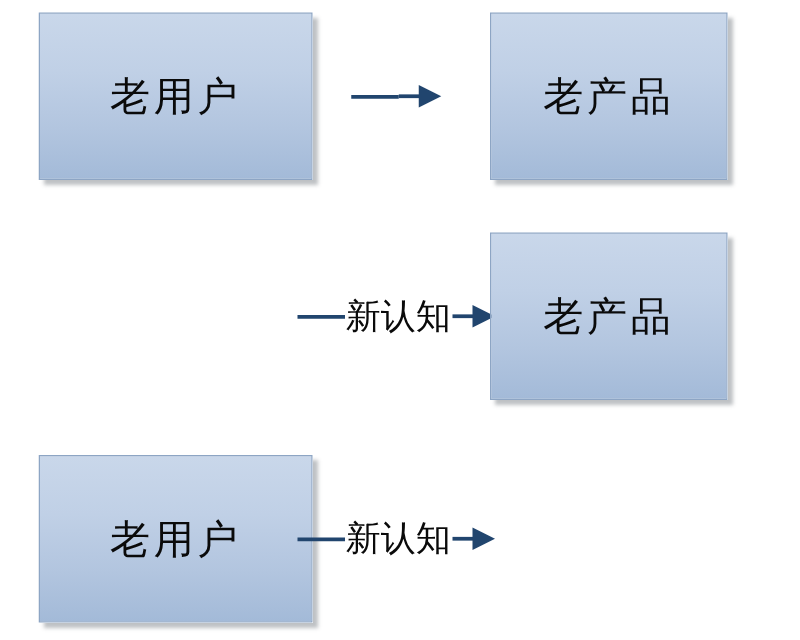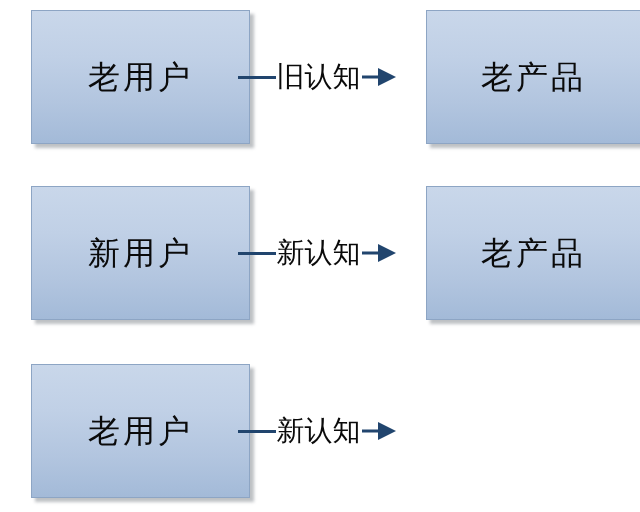--- a/index.html
+++ b/index.html
@@ -39,21 +39,21 @@
     height: 134px;
     box-sizing: border-box;
     border: 1px solid #8DA5C4;
     background: linear-gradient(to bottom, #C9D7EA 0%, #C0D0E6 35%, #B2C5DF 70%, #A3BAD8 100%);
     box-shadow: 4px 4px 3px rgba(120, 125, 132, 0.48);
     display: flex;
     align-items: center;
     justify-content: center;
   }
   .node-left  { left: 0px;   width: 219px; margin-left: 31px; }
-  .node-right { left: 426px; width: 215px; }
+  .node-right { left: 392px; width: 190px; }
 
   .node-label {
     font-family: "DejaVu Serif", "Liberation Serif", serif;
     font-size: 32px;
     letter-spacing: 3px;
     color: #0a0a0a;
     line-height: 1;
     white-space: nowrap;
   }
 
@@ -115,36 +115,32 @@
 
 <div id="canvas">
 
   <div class="row row-1">
     <div class="node node-left">
       <span class="node-label">老用户</span>
     </div>
 
     <div class="connector">
       <span class="conn-line"></span>
-      <span class="conn-label">旧认知</span>
       <span class="conn-arrow">
         <span class="shaft"></span>
         <span class="head"></span>
       </span>
     </div>
 
     <div class="node node-right">
       <span class="node-label">老产品</span>
     </div>
   </div>
 
   <div class="row row-2">
-    <div class="node node-left">
-      <span class="node-label">新用户</span>
-    </div>
 
     <div class="connector">
       <span class="conn-line"></span>
       <span class="conn-label">新认知</span>
       <span class="conn-arrow">
         <span class="shaft"></span>
         <span class="head"></span>
       </span>
     </div>
 

